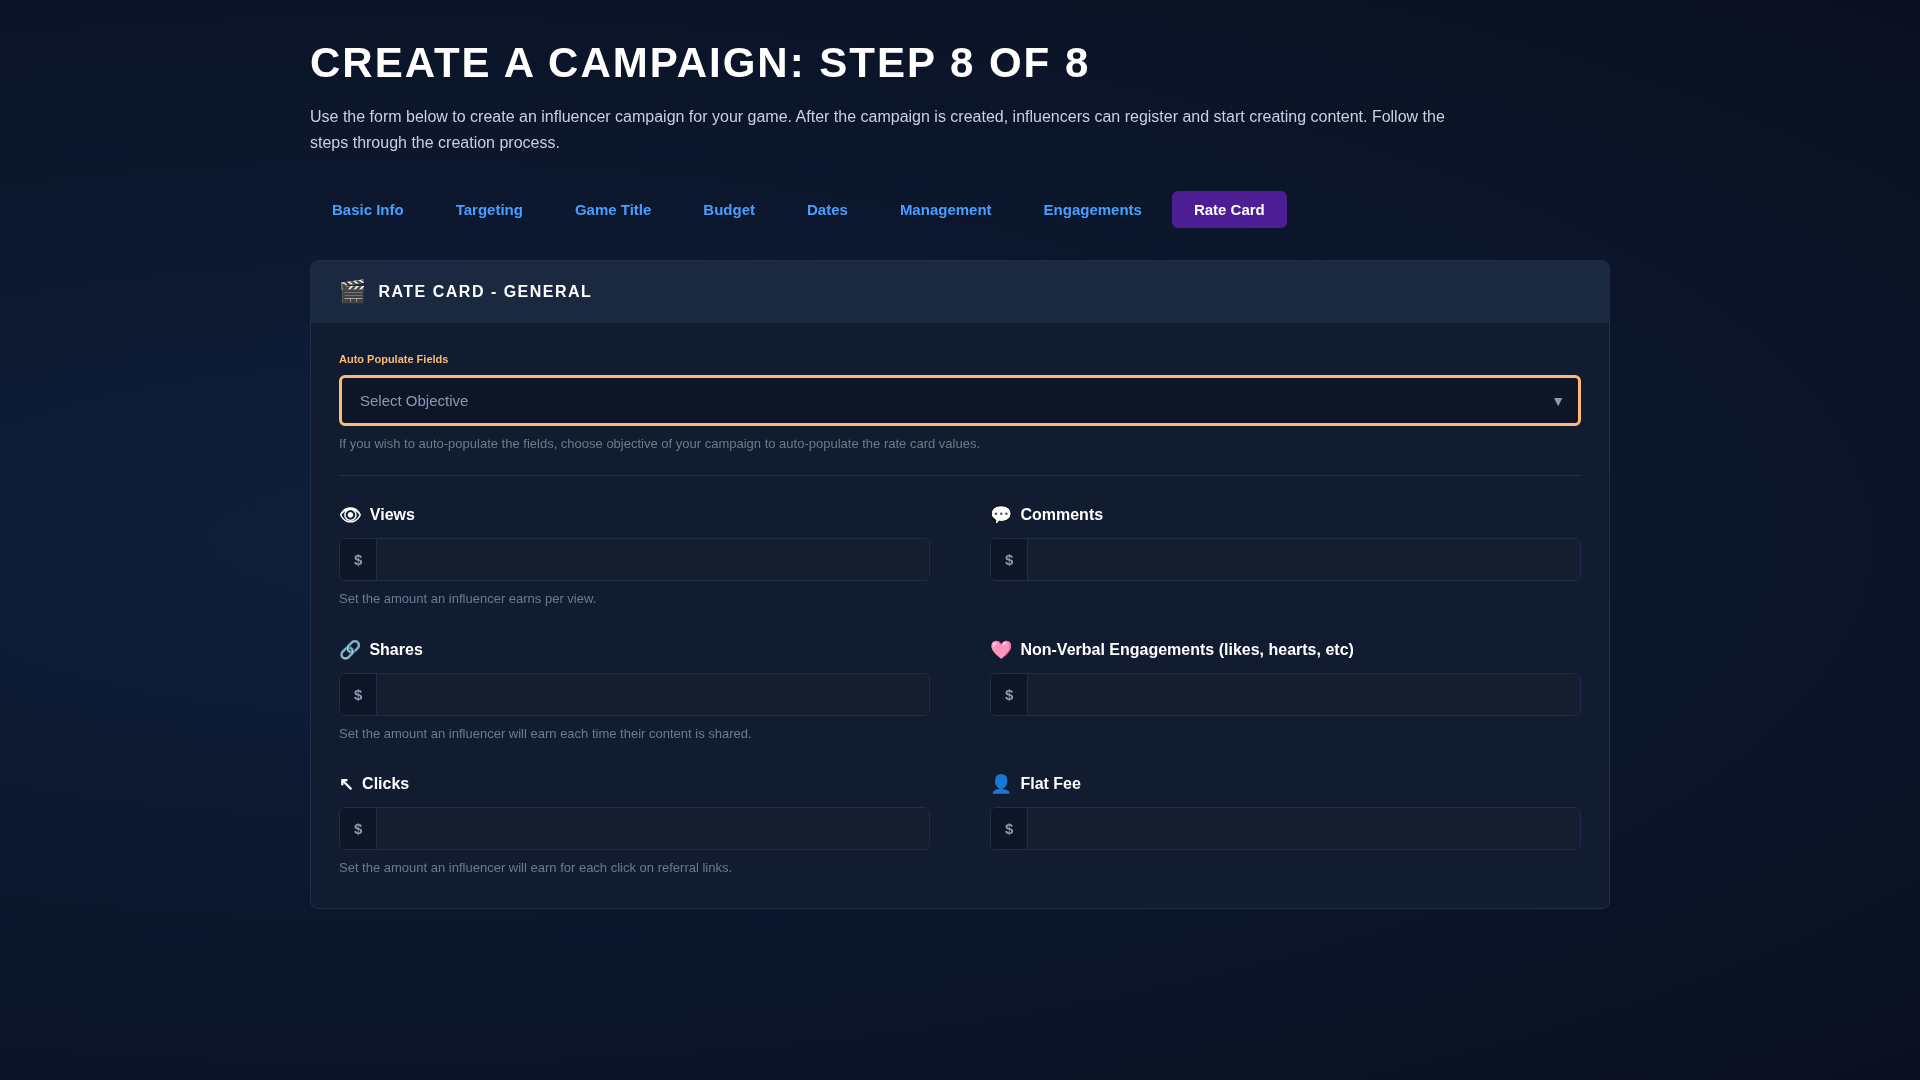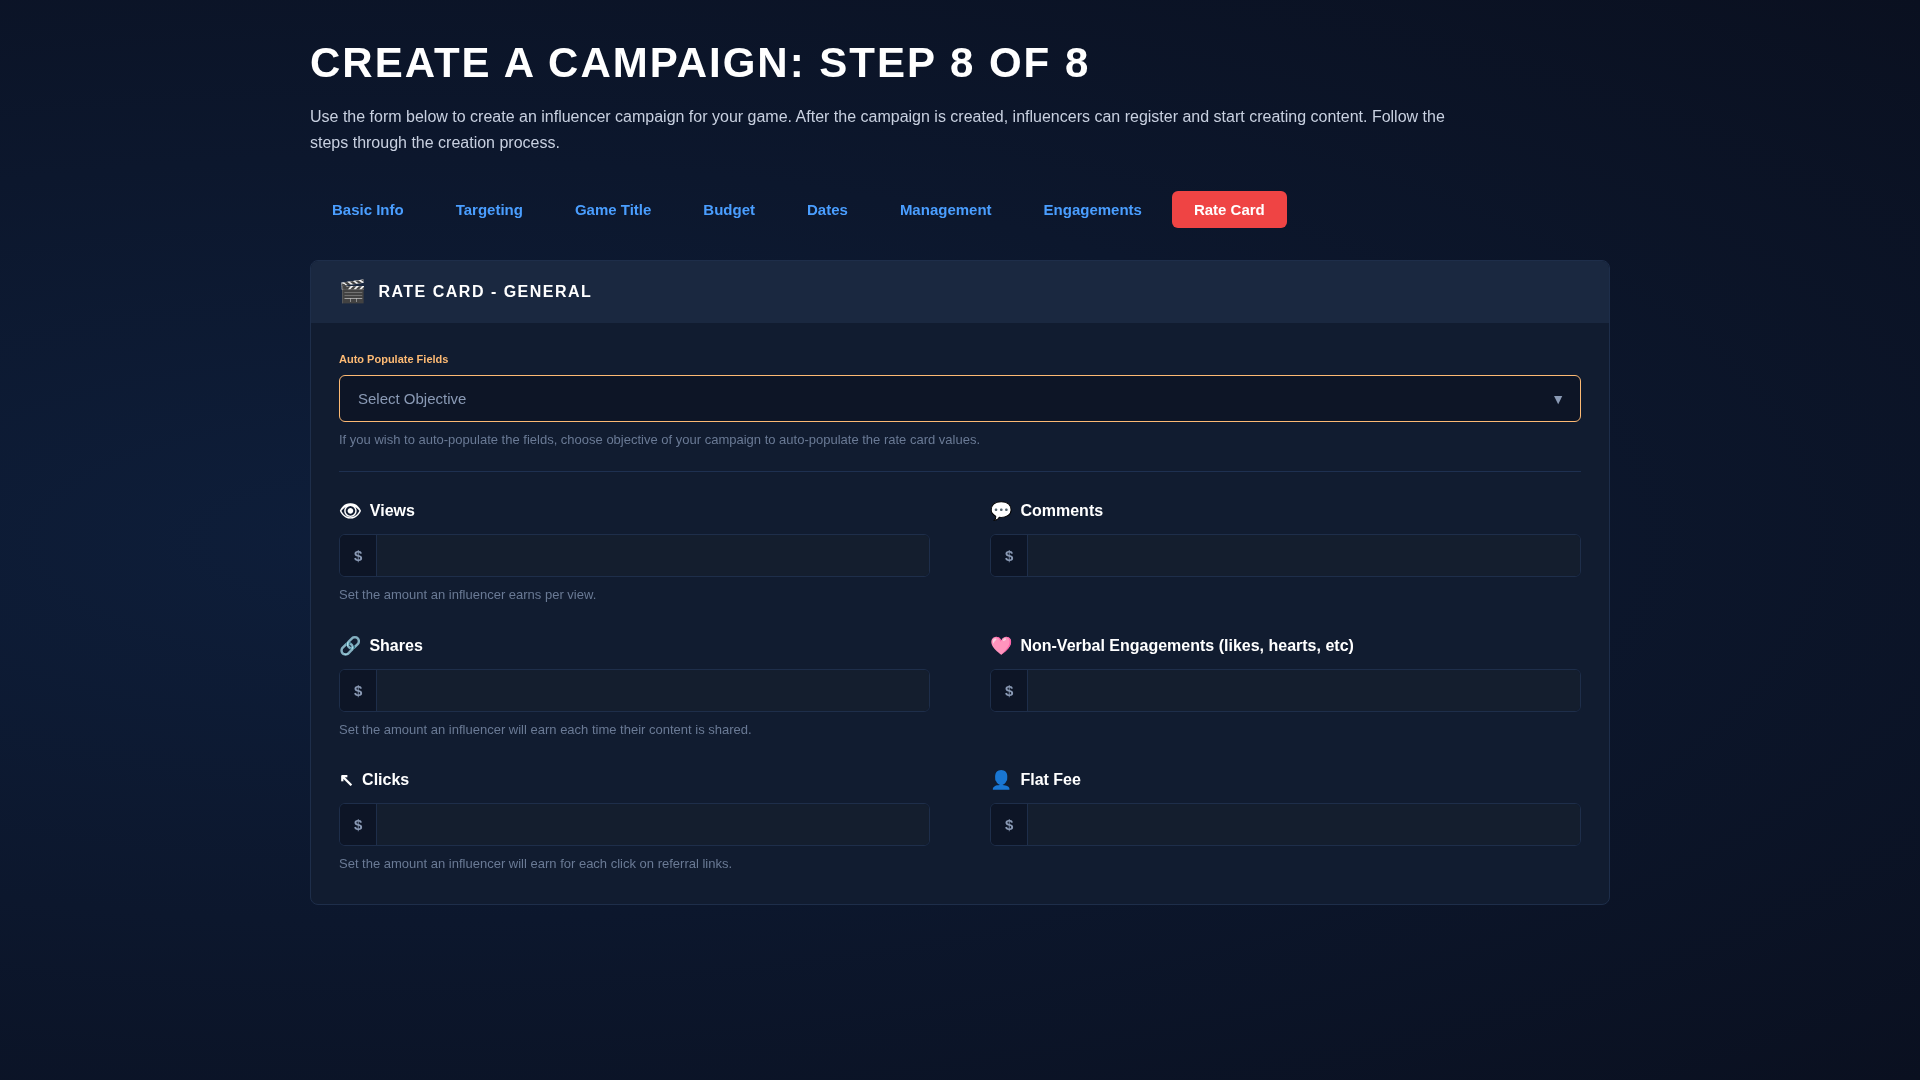--- a/index.html
+++ b/index.html
@@ -43,21 +43,21 @@
       font-size: 15px;
       font-weight: 600;
       padding: 10px 22px;
       cursor: pointer;
       border-radius: 4px;
       text-decoration: none;
       white-space: nowrap;
     }
 
     .step-nav-item.active {
-      background-color: #ef4444;
+      background-color: #4c1d95;
       color: #ffffff;
       border-radius: 6px;
     }
 
     .card {
       background-color: #111c30;
       border: 1px solid #1e2e4a;
       border-radius: 8px;
       overflow: hidden;
     }
@@ -102,21 +102,21 @@
     }
 
     .select-wrapper {
       position: relative;
       margin-bottom: 10px;
     }
 
     .select-wrapper select {
       width: 100%;
       background-color: #0d1526;
-      border: 1px solid #fdba74;
+      border: 3px solid #fdba74;
       color: #8a9ab5;
       font-size: 15px;
       padding: 14px 18px;
       border-radius: 6px;
       appearance: none;
       cursor: pointer;
       outline: none;
     }
 
     .select-chevron {

